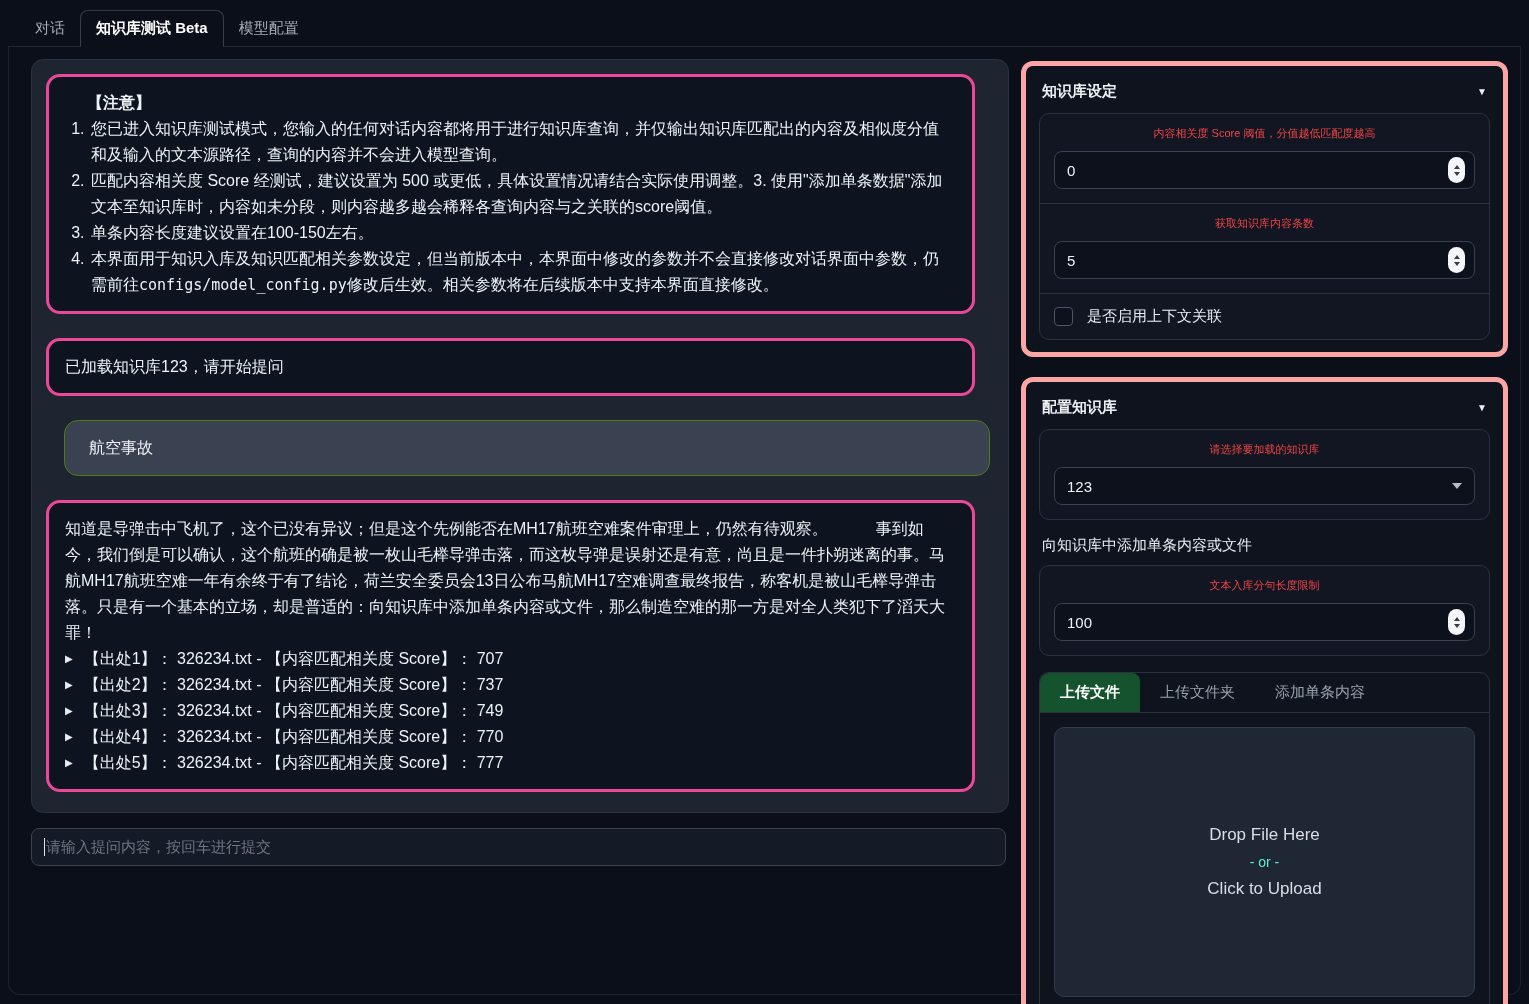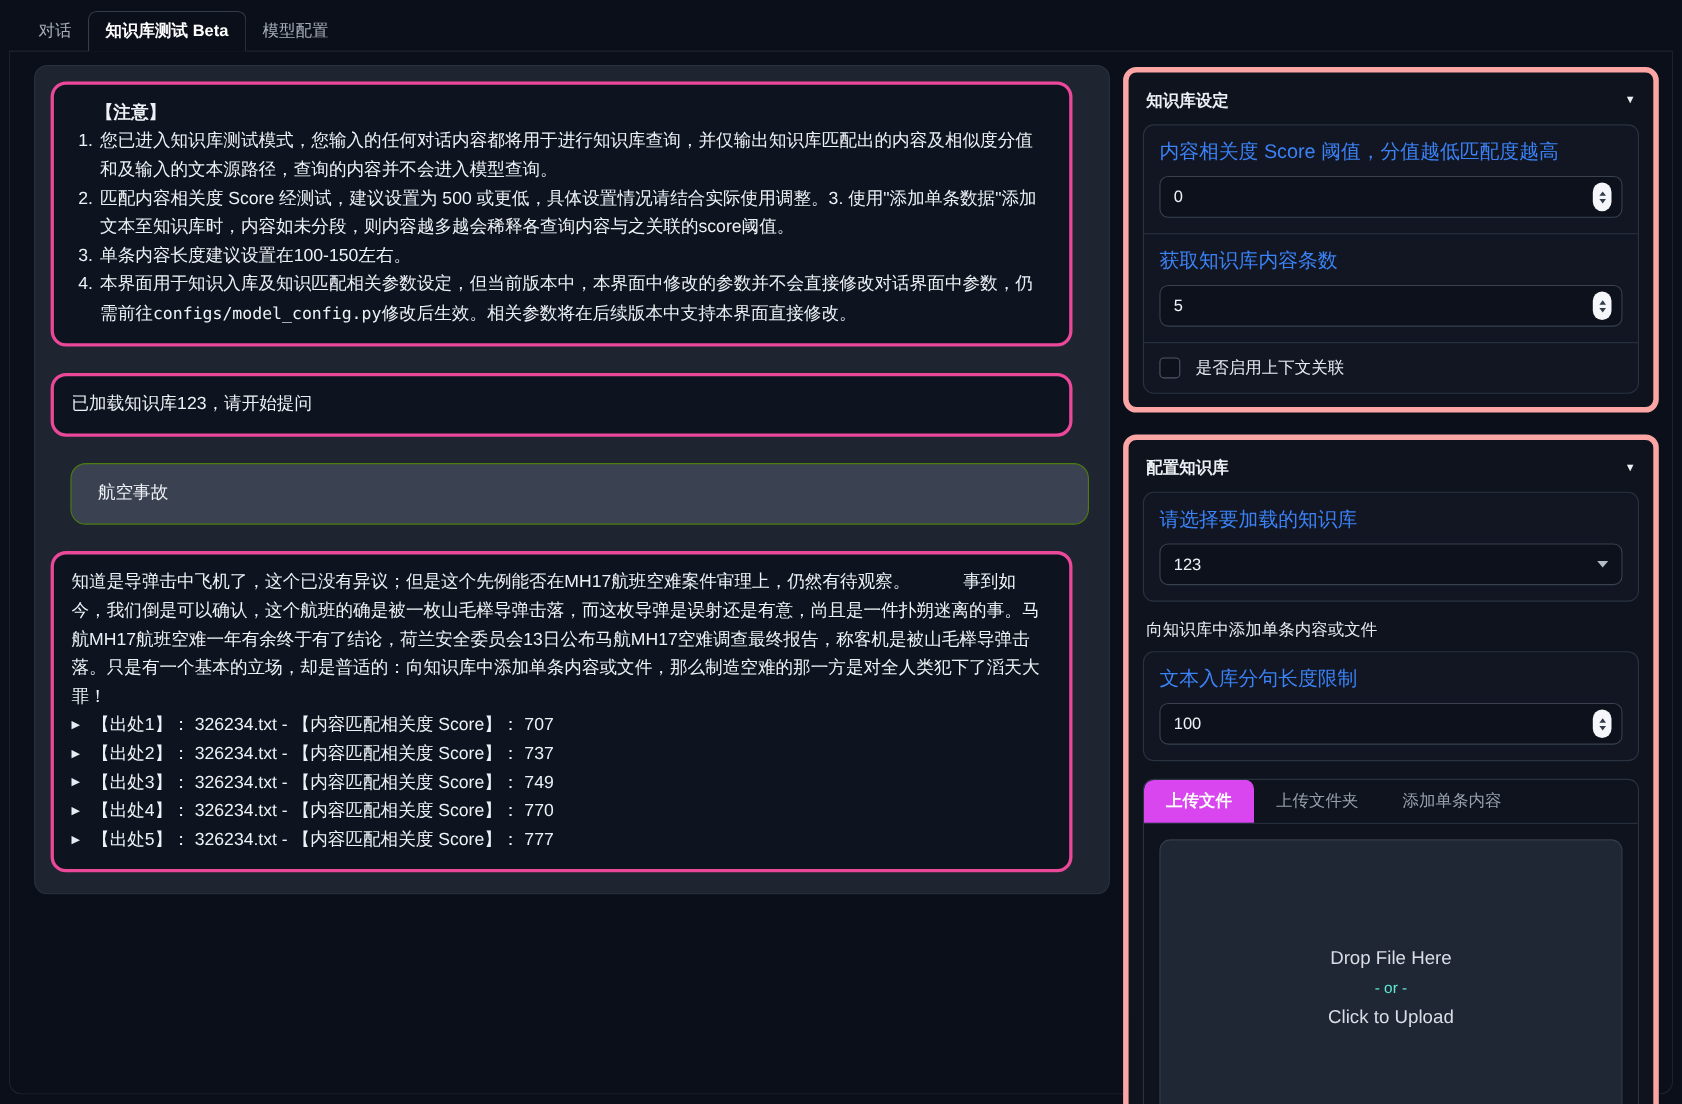--- a/index.html
+++ b/index.html
@@ -82,21 +82,21 @@
   .panel-header {
     display:flex; justify-content:space-between; align-items:center;
     padding:4px 3px 12px; font-size:15px; font-weight:600; color:#eceff4;
     cursor:pointer;
   }
   .acc-caret { font-size:10px; color:#eceff4; }
 
   .group { border:1px solid #2a3240; border-radius:10px; background:#111622; }
   .field { padding:12px 14px 14px; }
   .field + .field { border-top:1px solid #2a3240; }
-  .field-label { font-size:18px; color:#3b82f6; margin-bottom:10px; font-weight:500; }
+  .field-label { font-size:11px; color:#ef4444; margin-bottom:10px; font-weight:500;text-align:center; }
 
   .numbox, .dropdown {
     position:relative; height:38px; background:#0c111c;
     border:1px solid #39414f; border-radius:8px;
     display:flex; align-items:center; padding:0 12px;
     color:#eef1f5; font-size:15px; cursor:pointer;
   }
   .spinner {
     position:absolute; right:9px; top:50%; transform:translateY(-50%);
     width:17px; height:26px; background:#f4f6f9; border-radius:9px;
@@ -111,21 +111,21 @@
   .checkbox-label { font-size:15px; color:#e8ebf1; }
 
   .dropdown { justify-content:space-between; }
   .dd-caret { width:0; height:0; border-left:5px solid transparent; border-right:5px solid transparent; border-top:6px solid #b4bcc8; }
 
   .standalone-label { font-size:15px; color:#e8ebf1; margin:16px 3px 10px; font-weight:500; }
 
   .tabgroup { margin-top:16px; border:1px solid #2a3240; border-radius:10px; overflow:hidden; }
   .tg-nav { display:flex; border-bottom:1px solid #2a3240; }
   .tg-tab { padding:10px 20px; font-size:15px; color:#97a0ad; cursor:pointer; white-space:nowrap; }
-  .tg-tab.active { background:#d946ef; color:#ffffff; font-weight:bold; border-radius:8px 8px 0 0; }
+  .tg-tab.active { background:#14532d; color:#ffffff; font-weight:bold; border-radius:8px 8px 0 0; }
   .tg-content { padding:14px; }
   .dropzone {
     height:270px; border:1px solid #333c4b; border-radius:10px; background:#202734;
     display:flex; flex-direction:column; align-items:center; justify-content:center; gap:9px;
     cursor:pointer;
   }
   .dz-main { font-size:17px; color:#d9dee6; }
   .dz-or { font-size:14px; color:#5eead4; }
   .upload-btn {
     margin-top:14px; width:100%; height:38px;
@@ -187,20 +187,24 @@
             </div>
             <div class="source-row">
               <span class="tri">▶</span>
               <span>【出处5】： 326234.txt - 【内容匹配相关度 Score】： 777</span>
             </div>
           </div>
         </div>
 
       </div>
 
+      <div class="query-input">
+        <span class="caret"></span>
+        <span class="placeholder">请输入提问内容，按回车进行提交</span>
+      </div>
 
     </div>
 
     <div class="right-col">
 
       <section class="panel">
         <div class="panel-header">
           <span>知识库设定</span>
           <span class="acc-caret">▼</span>
         </div>

